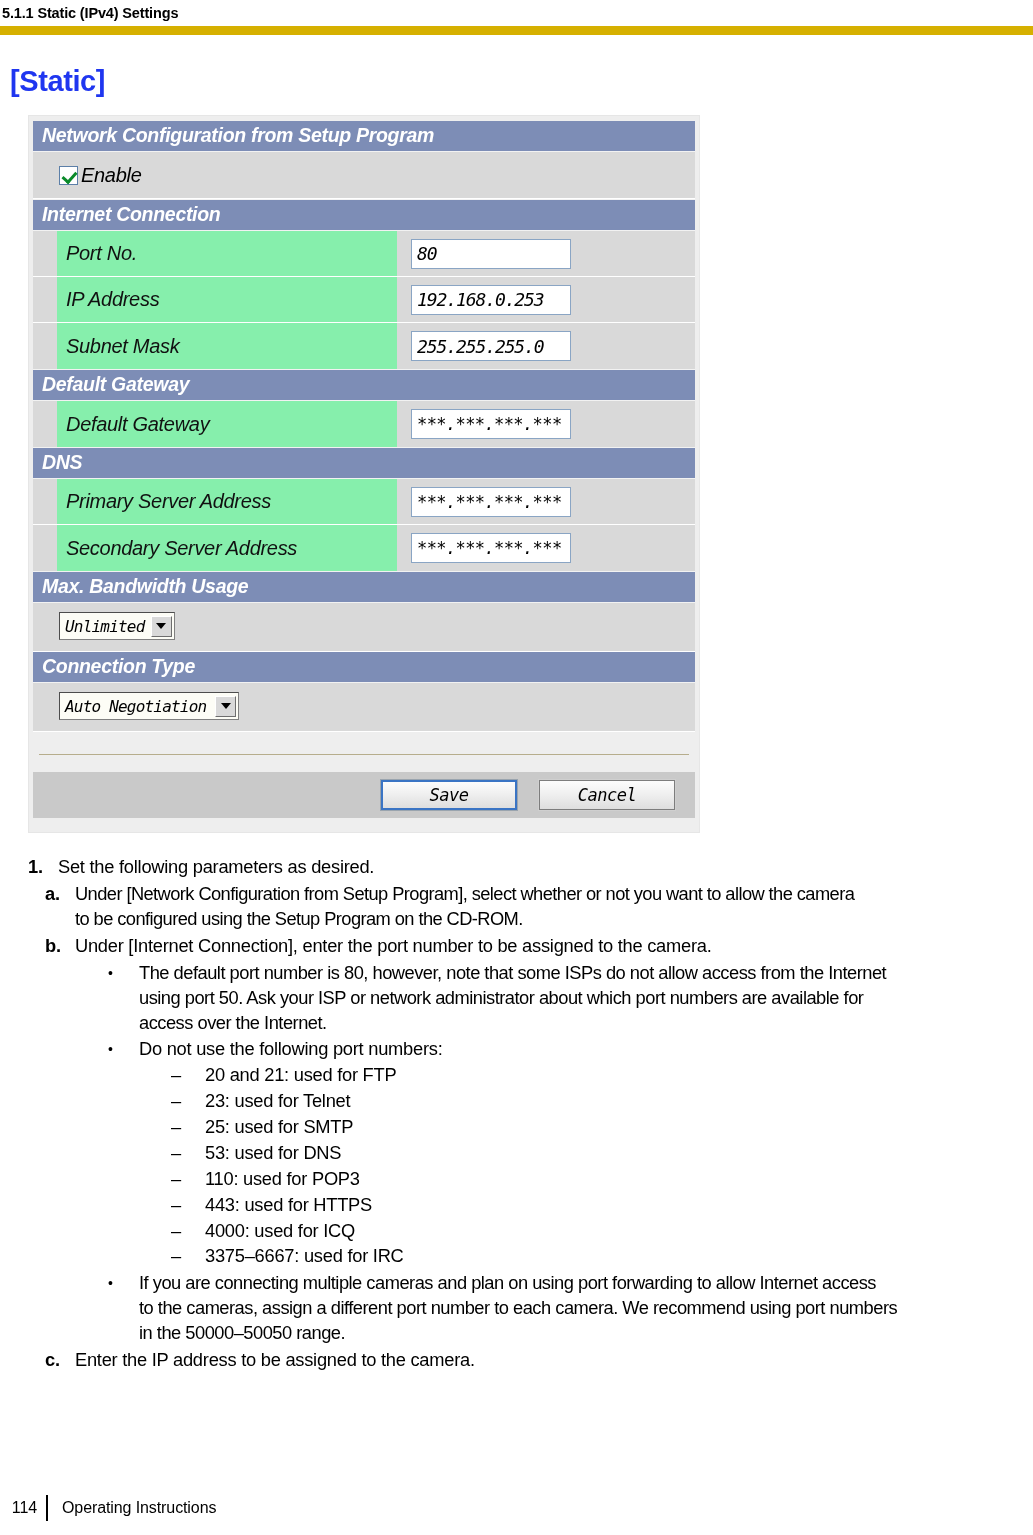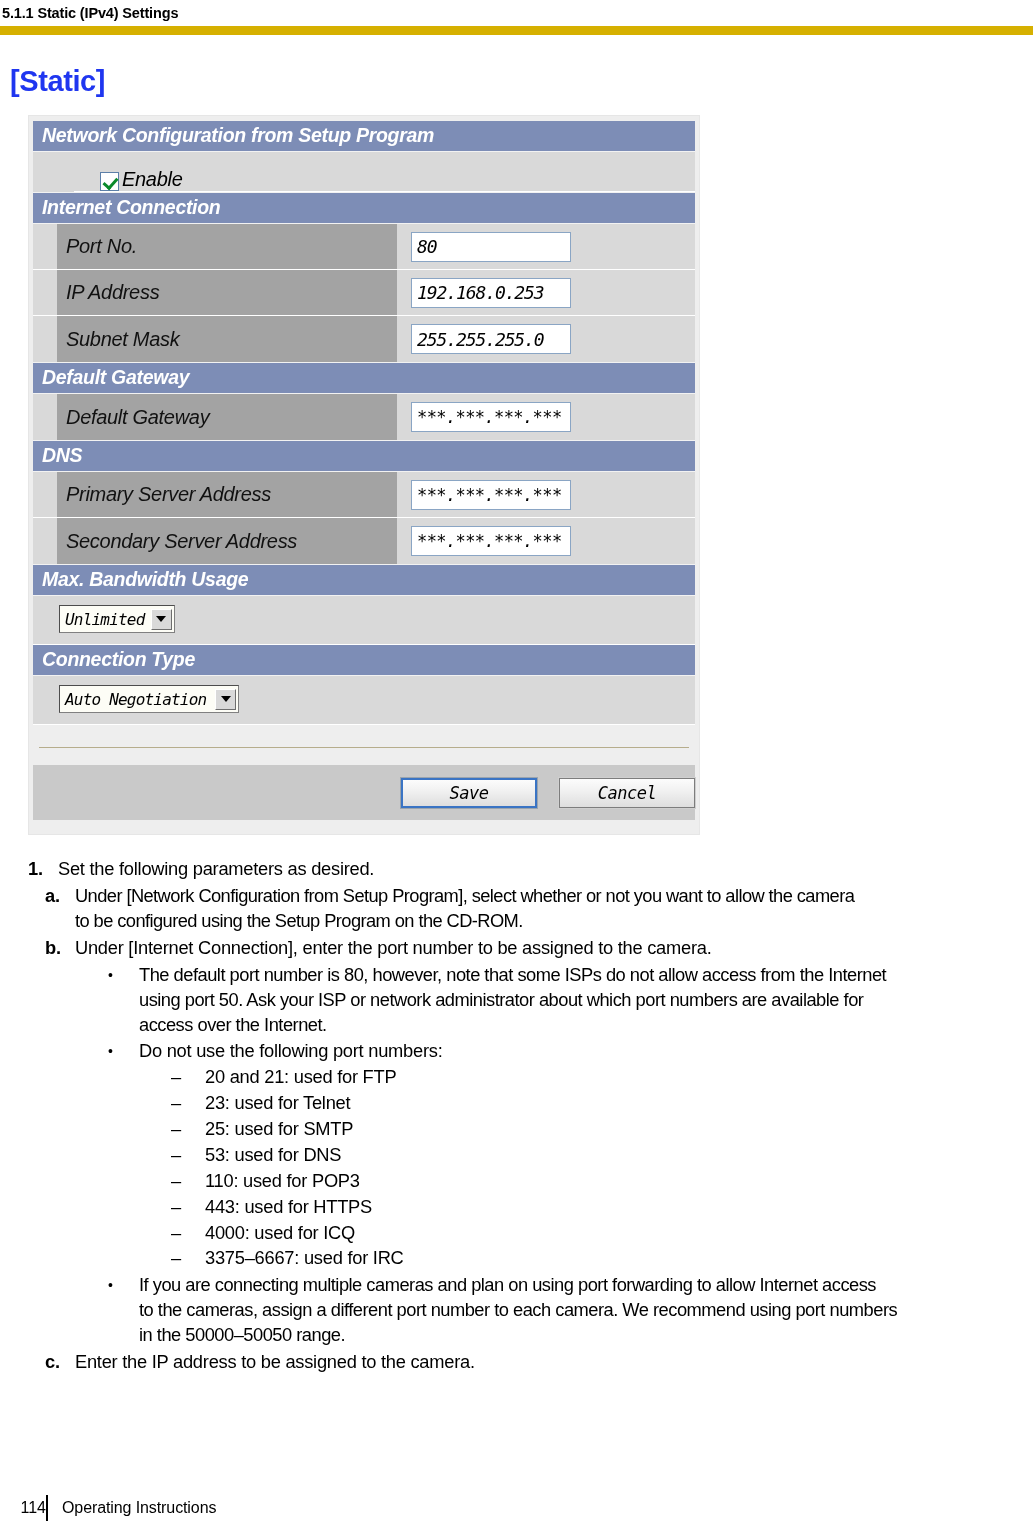--- a/index.html
+++ b/index.html
@@ -70,21 +70,21 @@
     align-items: center;
     background: #d9d9d9;
     border-bottom: 1px solid #ffffff;
     min-height: 46px;
   }
   .field-row:last-child { border-bottom: none; }
 
   .field-label {
     width: 340px;
     margin-left: 24px;
-    background: #a3a3a3;
+    background: #86efac;
     align-self: stretch;
     display: flex;
     align-items: center;
     font-size: 20px;
     color: #111111;
     padding-left: 9px;
     letter-spacing: -0.3px;
   }
 
   .field-value {
@@ -107,26 +107,25 @@
     font-size: 18px;
     font-family: "DejaVu Sans Mono", monospace;
     letter-spacing: -1.1px;
     color: #000000;
   }
   .textbox.masked { letter-spacing: -0.6px; font-size: 17px; }
 
   
   .check-row {
     display: flex;
-    align-items: flex-end;
+    align-items: center;
     background: #d9d9d9;
-    height: 40px;
+    height: 47px;
     padding-left: 26px;
     border-bottom: 1px solid #ffffff;
-    margin-left: 41px;
   }
   .checkbox {
     width: 19px;
     height: 19px;
     background: #ffffff;
     border: 1px solid #5c7fa8;
     position: relative;
     flex: none;
   }
   .checkbox::after {
@@ -199,24 +198,25 @@
     background: #b6ad8c;
     margin: 0 6px;
   }
   .gap-band {
     background: #eeeeee;
     height: 17px;
   }
 
   .button-bar {
     background: #c9c9c9;
-    height: 55px;
+    height: 46px;
     display: flex;
     align-items: center;
     justify-content: flex-end;
+    padding-right: 20px;
     gap: 22px;
   }
   .btn {
     width: 136px;
     height: 30px;
     background: linear-gradient(#fcfcfc 0%, #f0f0f0 45%, #dedede 100%);
     display: flex;
     align-items: center;
     justify-content: center;
     font-family: "DejaVu Sans Mono", monospace;
@@ -301,21 +301,21 @@
   .footer {
     position: absolute;
     left: 0;
     bottom: 14px;
     display: flex;
     align-items: center;
     font-size: 16px;
   }
   .footer-page {
     width: 46px;
-    text-align: right;
+    text-align: center;
     padding-left: 3px;
   }
   .footer-divider {
     width: 2px;
     height: 26px;
     background: #000000;
     margin: 0 14px 0 0;
   }
   .footer-label { letter-spacing: -0.1px; }
 </style>

